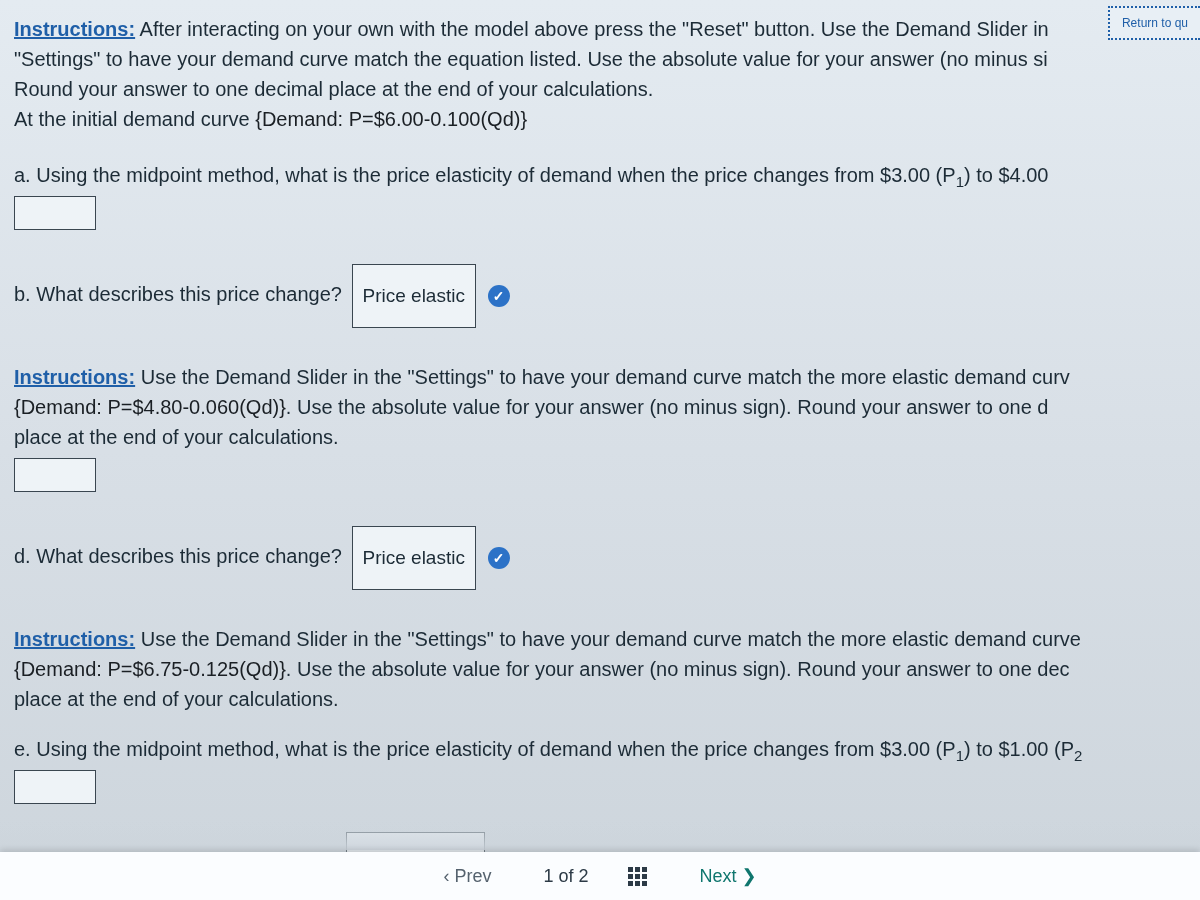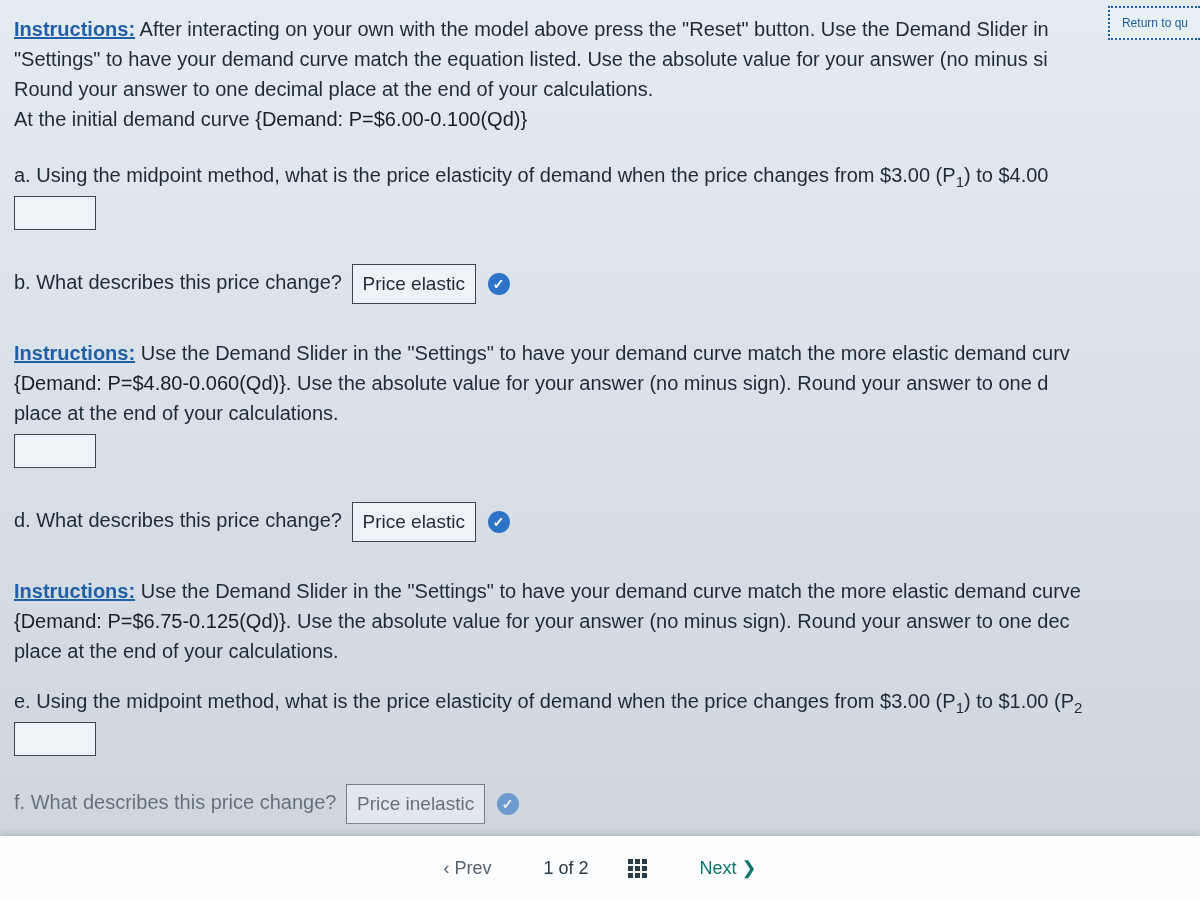--- a/index.html
+++ b/index.html
@@ -54,21 +54,21 @@
     display: inline-block;
     width: 80px;
     height: 32px;
     border: 1px solid #3a4650;
     background: #eef3f7;
     vertical-align: middle;
     margin-top: 6px;
   }
   .select-box {
     display: inline-block;
-    padding: 8px 10px;
+    padding: 20px 10px;
     border: 1px solid #3a4650;
     background: #eef3f7;
     font-size: 19px;
     color: #1c2b36;
     margin-left: 4px;
     vertical-align: middle;
   }
   .check {
     display: inline-flex;
     align-items: center;
@@ -83,21 +83,21 @@
     margin-left: 6px;
     vertical-align: middle;
   }
   sub { font-size: 0.75em; }
   .block { margin-top: 34px; }
   .nav-bar {
     position: absolute;
     bottom: 0;
     left: 0;
     right: 0;
-    height: 64px;
+    height: 48px;
     background: #fbfdff;
     box-shadow: 0 -2px 6px rgba(0,0,0,0.15);
     display: flex;
     align-items: center;
     justify-content: center;
     gap: 40px;
     font-size: 18px;
     color: #2c3a46;
   }
   .nav-btn {

